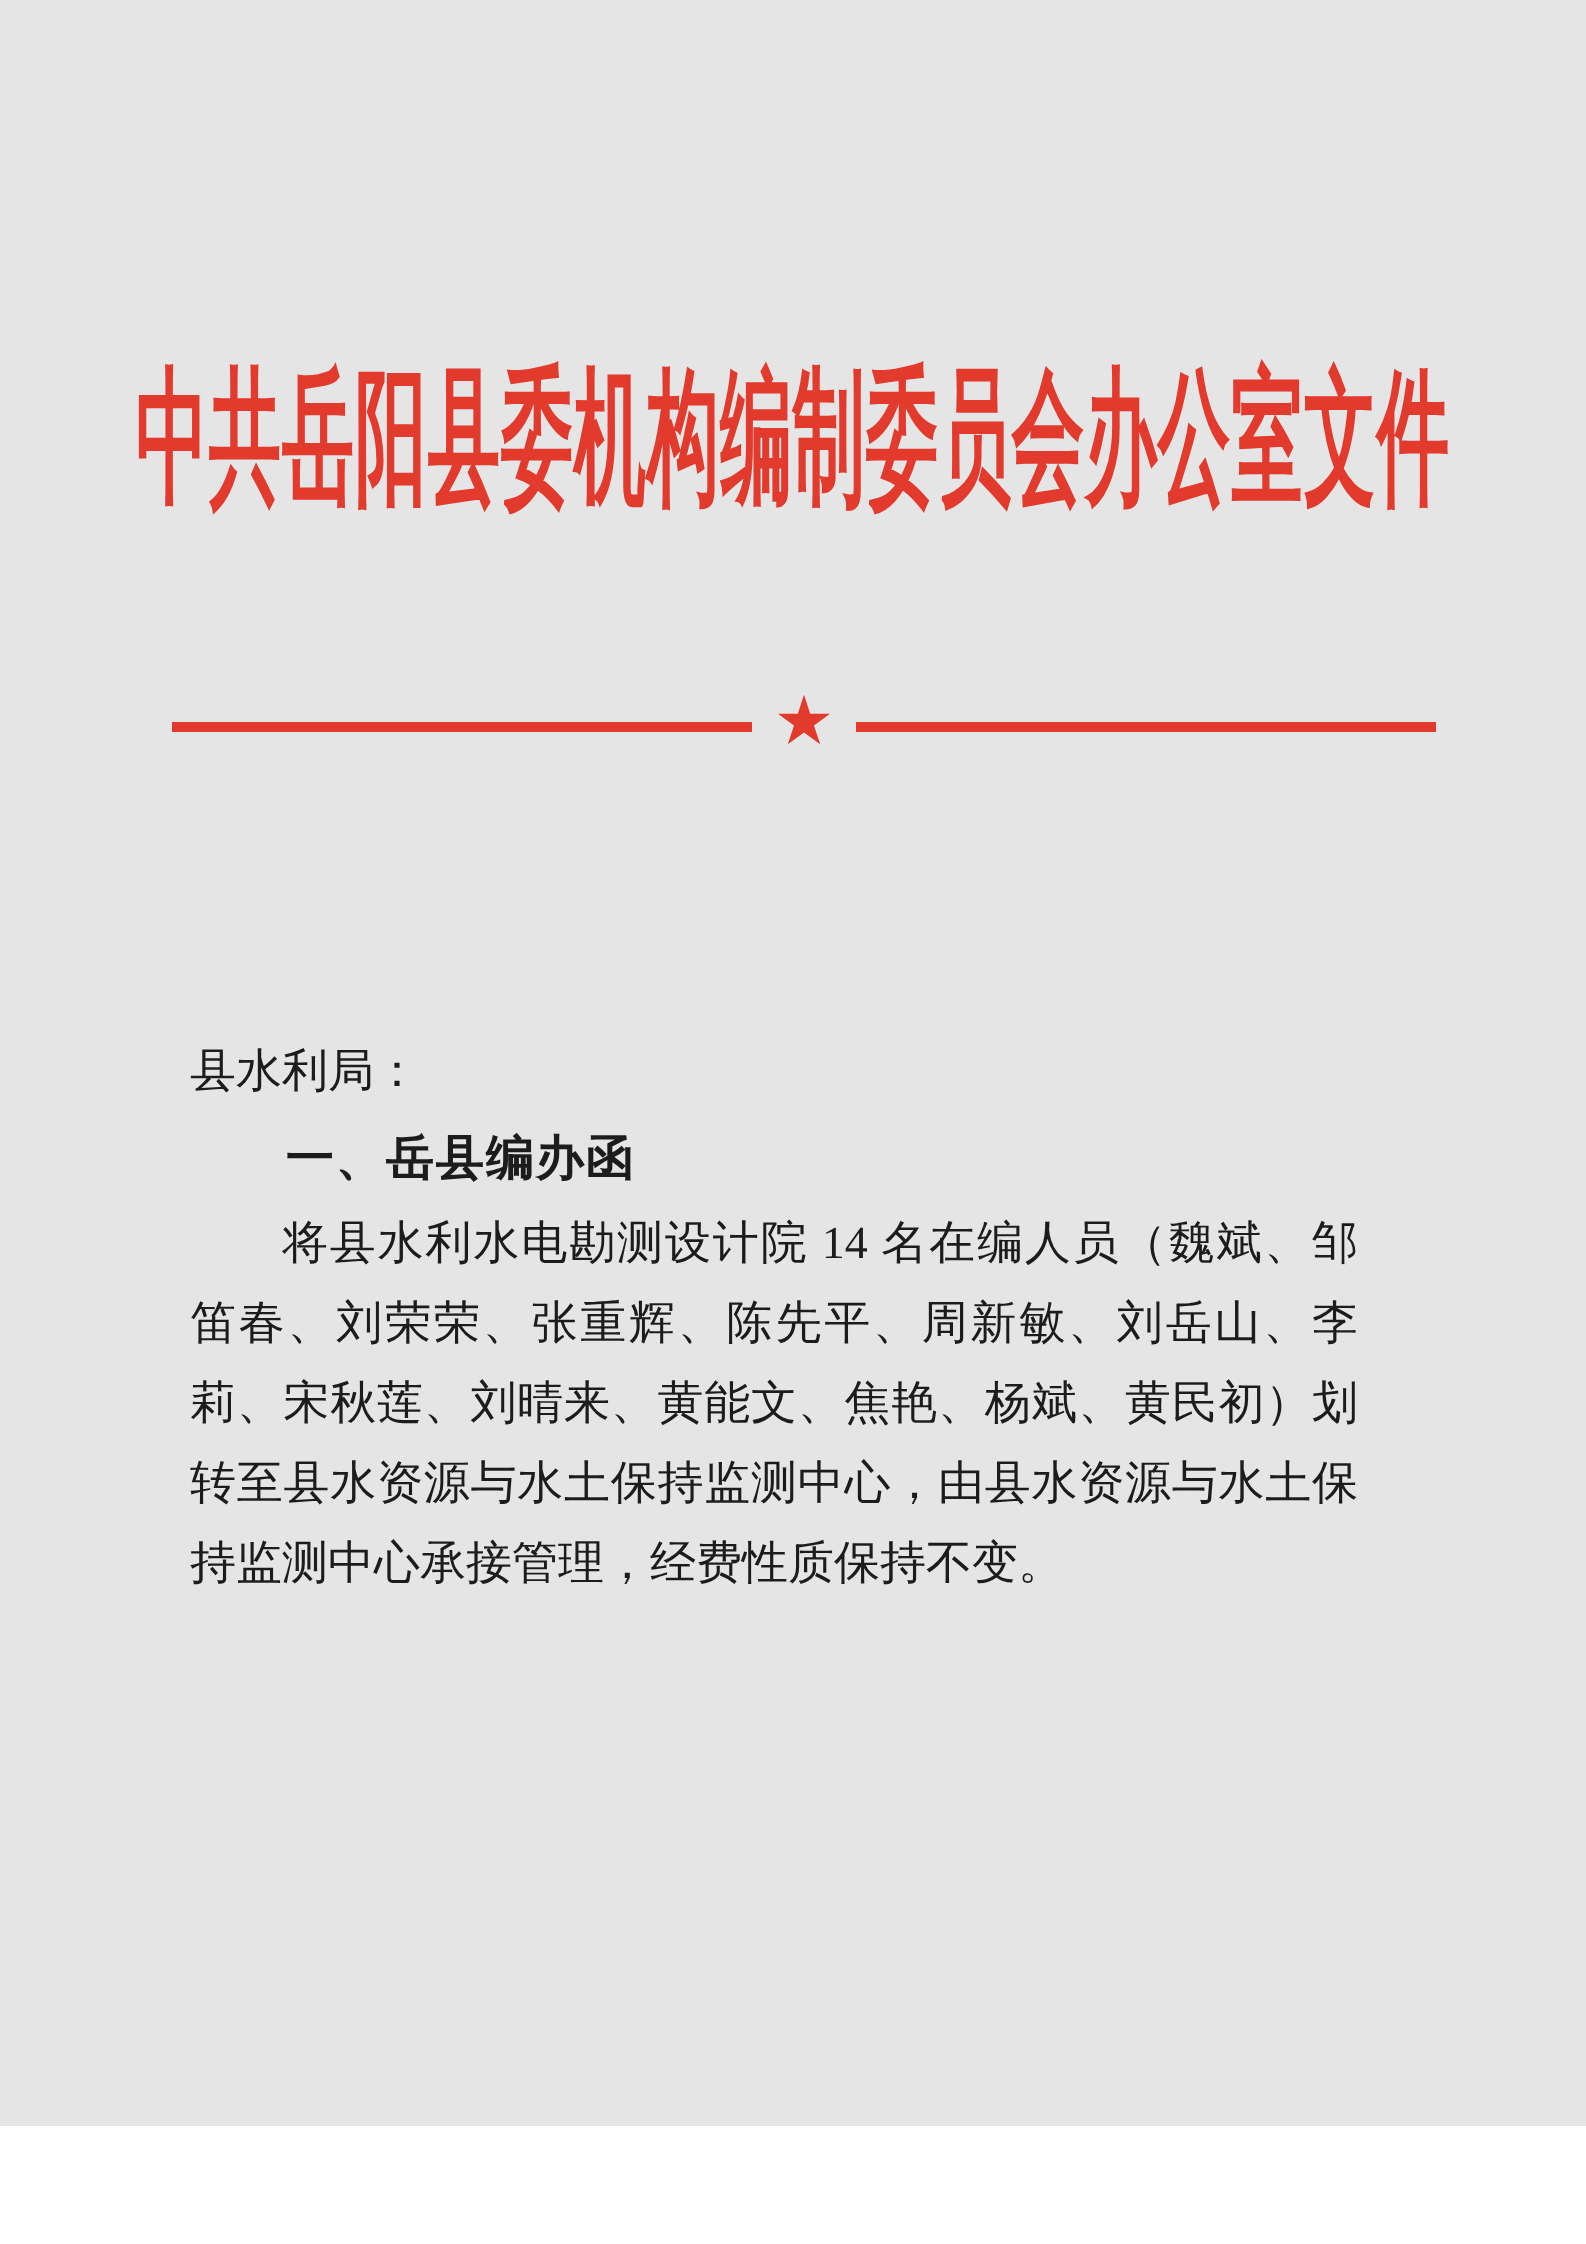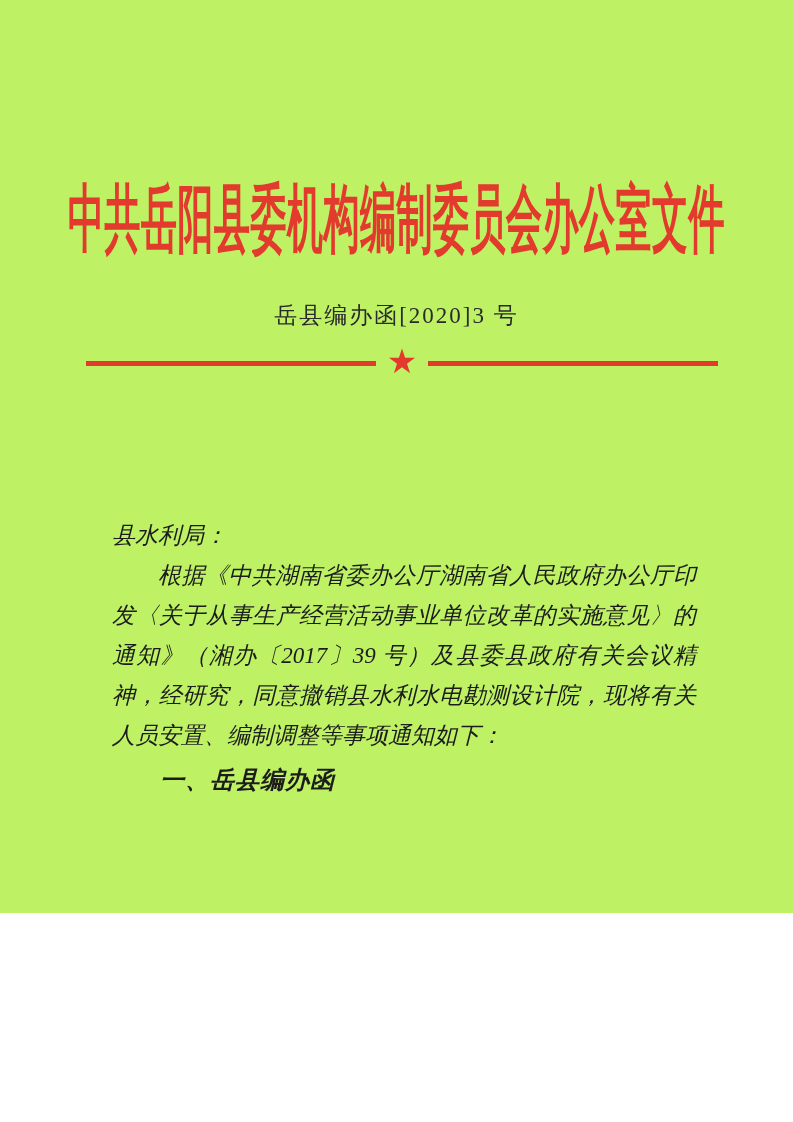--- a/index.html
+++ b/index.html
@@ -3,23 +3,23 @@
 <meta charset="utf-8">
 <style>
   html, body {
     margin: 0;
     padding: 0;
     background: #ffffff;
   }
   .page {
     position: relative;
     width: 793px;
-    height: 913px;
+    height: 1063px;
     margin: 0 auto;
-    background: #bef264;
+    background: #e5e5e5;
     overflow: hidden;
     font-family: "Liberation Serif", "DejaVu Serif", serif;
   }
   
   .org-title-row {
     position: absolute;
     top: 172px;
     left: 0;
     width: 100%;
     height: 96px;
@@ -79,28 +79,27 @@
     text-align: center;
     font-size: 33px;
     font-weight: 700;
     color: #1b1b1b;
     letter-spacing: 1px;
   }
   
   .body-text {
     position: absolute;
     top: 516px;
-    left: 112px;
+    left: 95px;
     width: 584px;
     font-size: 23px;
     line-height: 40px;
     color: #1c1c1c;
     text-align: justify;
     text-justify: inter-ideograph;
-    font-style: italic;
   }
   .body-text p {
     margin: 0;
   }
   .salutation {
     text-indent: 0;
   }
   .para {
     text-indent: 2em;
   }
@@ -116,28 +115,27 @@
 </style>
 </head>
 <body>
 
 <div class="page">
 
   <div class="org-title-row">
     <span class="org-title">中共岳阳县委机构编制委员会办公室文件</span>
   </div>
 
-  <div class="doc-number">岳县编办函[2020]3 号</div>
 
   <div class="divider">
     <span class="seg"></span>
     <span class="star">★</span>
     <span class="seg"></span>
   </div>
 
 
   <div class="body-text">
     <p class="salutation">县水利局：</p>
-    <p class="para">根据《中共湖南省委办公厅湖南省人民政府办公厅印发〈关于从事生产经营活动事业单位改革的实施意见〉的通知》（湘办〔2017〕39 号）及县委县政府有关会议精神，经研究，同意撤销县水利水电勘测设计院，现将有关人员安置、编制调整等事项通知如下：</p>
     <p class="section-heading">一、岳县编办函</p>
+    <p class="para">将县水利水电勘测设计院 14 名在编人员（魏斌、邹笛春、刘荣荣、张重辉、陈先平、周新敏、刘岳山、李莉、宋秋莲、刘晴来、黄能文、焦艳、杨斌、黄民初）划转至县水资源与水土保持监测中心，由县水资源与水土保持监测中心承接管理，经费性质保持不变。</p>
   </div>
 
 </div>
 
 </body></html>

